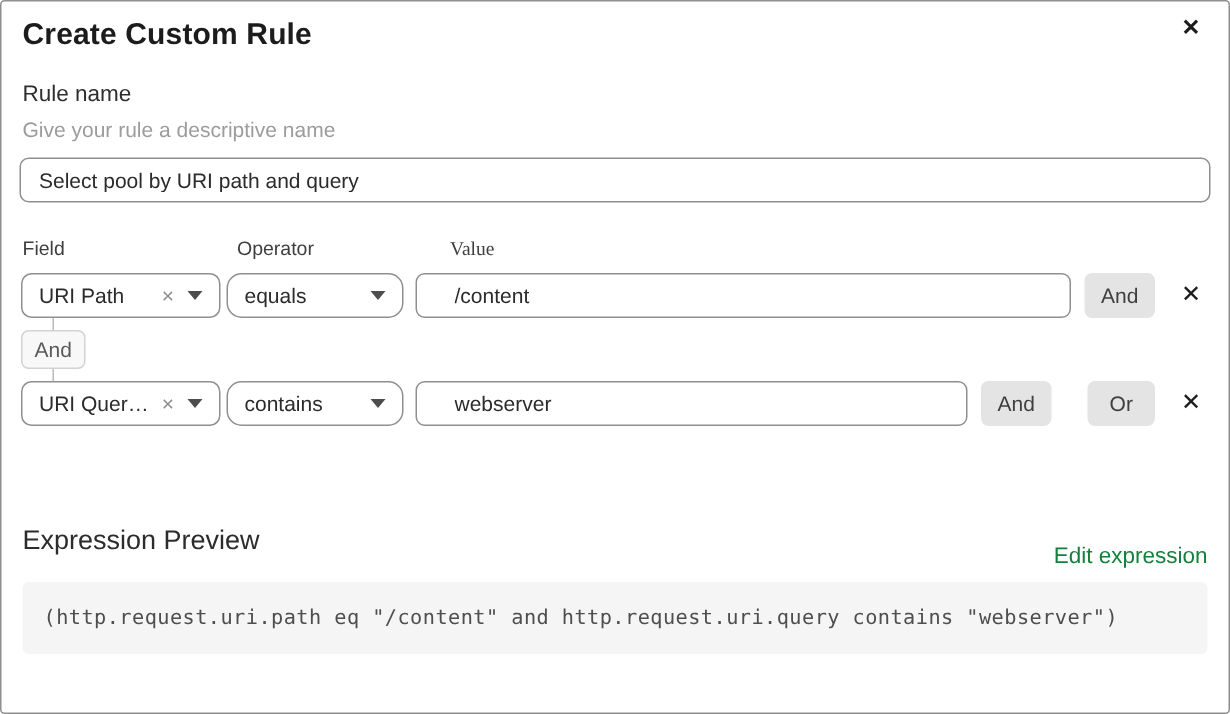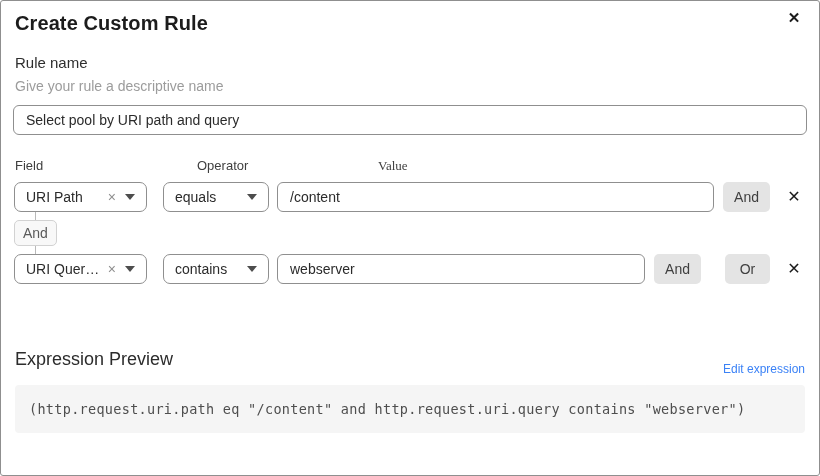--- a/index.html
+++ b/index.html
@@ -64,21 +64,20 @@
     margin: 45px 14px 0 14px;
     font-size: 15px;
     font-weight: 700;
     color: #1c1c1c;
   }
   .columns-header {
     display: flex;
     margin: 23px 15px 0 13px;
     font-size: 13px;
     color: #3e3e3e;
-    gap: 39px;
   }
   .col-field   { width: 133px; padding-left: 1px; }
   .col-op      { width: 134px; margin-left: 10px; padding-left: 1px; }
   .col-val     { flex: 1; margin-left: 8px; padding-left: 1px; font-family: Liberation Serif, serif; }
   .match-row {
     display: flex;
     align-items: center;
     margin: 8px 15px 0 13px;
     height: 30px;
   }
@@ -90,21 +89,21 @@
     align-items: center;
     padding: 0 11px;
     font-size: 14px;
     color: #2b2b2b;
     background: #fff;
     cursor: pointer;
     white-space: nowrap;
     overflow: hidden;
   }
   .select-field { width: 133px; }
-  .select-op    { width: 106px; margin-left: 16px; }
+  .select-op    { width: 118px; margin-left: 4px; border-radius: 10px; }
   .select-box .select-text { flex: 1; overflow: hidden; text-overflow: ellipsis; }
   .clear-x {
     color: #8e8e8e;
     font-size: 14px;
     margin: 0 9px 0 4px;
     line-height: 1;
     cursor: pointer;
   }
   .caret {
     width: 0; height: 0;
@@ -112,21 +111,21 @@
     border-right: 5px solid transparent;
     border-top: 6px solid #4d4d4d;
     flex: none;
   }
   .value-input {
     flex: 1;
     margin-left: 8px;
     height: 30px;
     border: 1px solid #8f8f8f;
     border-radius: 6px;
-    padding: 0 12px;
+    padding: 0 25px;
     font-size: 14px;
     color: #2b2b2b;
     font-family: "Liberation Sans", "DejaVu Sans", sans-serif;
     outline: none;
     background: #fff;
     min-width: 0;
   }
   .logic-btn {
     margin-left: 9px;
     height: 30px;
@@ -180,22 +179,22 @@
     display: flex;
     align-items: center;
     justify-content: space-between;
     margin: 58px 14px 0 14px;
   }
   .expression-label {
     font-size: 18px;
     color: #2c2c2c;
   }
   .edit-link {
-    font-size: 12px;
-    color: #3b82f6;
+    font-size: 15px;
+    color: #15803d;
     text-decoration: none;
     cursor: pointer;
     margin-top: 20px;
   }
   .code-block {
     margin: 9px 14px 0 14px;
     background: #f5f5f5;
     border-radius: 4px;
     padding: 16px 14px;
     font-family: "DejaVu Sans Mono", "Liberation Mono", monospace;

